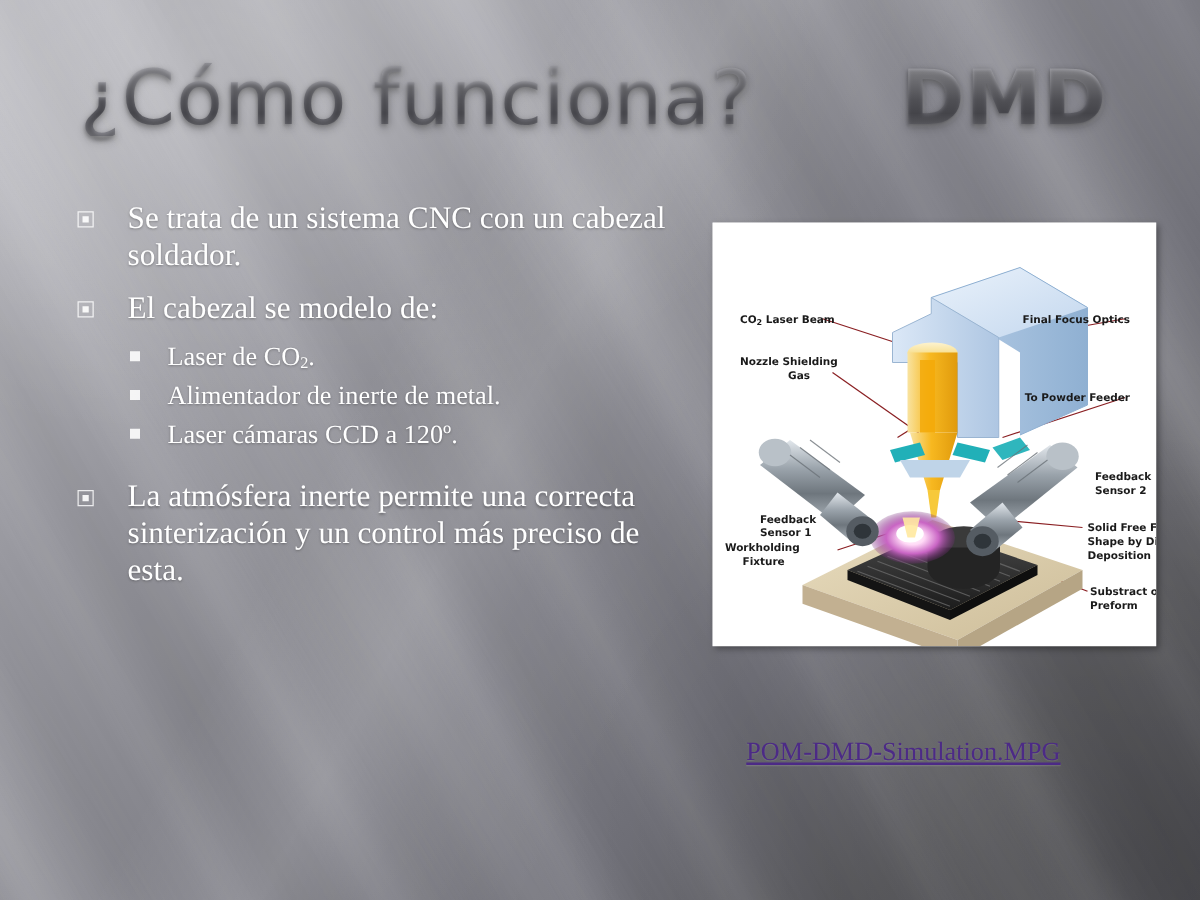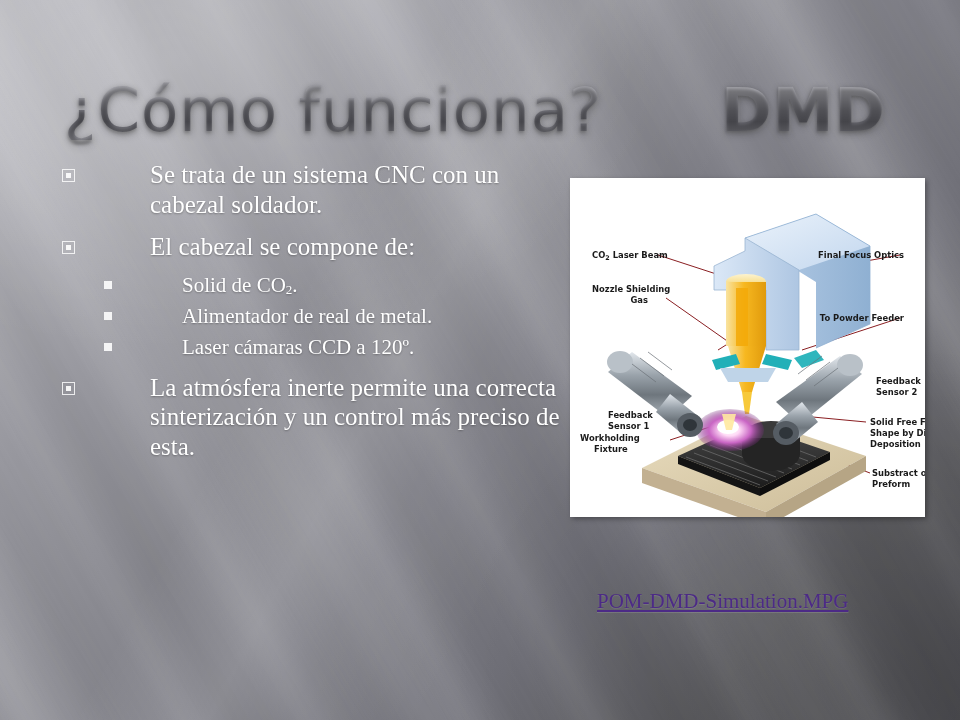--- a/index.html
+++ b/index.html
@@ -72,21 +72,21 @@
       radial-gradient(ellipse 620px 500px at 92% 96%, rgba(0,0,0,0.16), rgba(0,0,0,0) 70%);
   }
 
   
   .title-bar {
     position: absolute;
     left: 0; right: 0;
     top: 48px;
     height: 92px;
     display: flex;
-    align-items: flex-end;
+    align-items: flex-start;
     justify-content: space-between;
     padding: 0 68px 0 64px;
     box-sizing: border-box;
     pointer-events: none;
   }
   .title-text {
     font-family: "DejaVu Sans", sans-serif;
     font-size: 61px;
     font-weight: 400;
     letter-spacing: 1px;
@@ -104,34 +104,33 @@
   .body {
     position: absolute;
     left: 62px;
     top: 160px;
     width: 500px;
   }
   .bullet {
     display: flex;
     align-items: flex-start;
     color: #ffffff;
-    gap: 48px;
   }
   .bullet.lvl1 {
     font-size: 25px;
     line-height: 1.19;
     margin-bottom: 12px;
   }
   .bullet.lvl2 {
     font-size: 21px;
     line-height: 1.23;
     margin-left: 42px;
     margin-bottom: 5px;
   }
-  .bullet.gap-before { margin-top: 12px; }
+  .bullet.gap-before { margin-top: 22px; }
 
   .mark1 {
     flex: 0 0 auto;
     width: 13px; height: 13px;
     margin-top: 9px;
     margin-right: 27px;
     border: 1px solid rgba(255,255,255,0.82);
     box-sizing: border-box;
     position: relative;
   }
@@ -200,31 +199,31 @@
 
   <div class="body">
 
     <div class="bullet lvl1">
       <span class="mark1"></span>
       <span class="btext">Se trata de un sistema CNC con un cabezal soldador.</span>
     </div>
 
     <div class="bullet lvl1">
       <span class="mark1"></span>
-      <span class="btext">El cabezal se compone de:</span>
+      <span class="btext">El cabezal se modelo de:</span>
     </div>
 
     <div class="bullet lvl2">
       <span class="mark2"></span>
-      <span class="btext"><span>Solid de CO</span><sub>2</sub><span>.</span></span>
+      <span class="btext"><span>Laser de CO</span><sub>2</sub><span>.</span></span>
     </div>
 
     <div class="bullet lvl2">
       <span class="mark2"></span>
-      <span class="btext">Alimentador de real de metal.</span>
+      <span class="btext">Alimentador de inerte de metal.</span>
     </div>
 
 
     <div class="bullet lvl2">
       <span class="mark2"></span>
       <span class="btext">Laser cámaras CCD a 120º.</span>
     </div>
 
     <div class="bullet lvl1 gap-before">
       <span class="mark1"></span>

